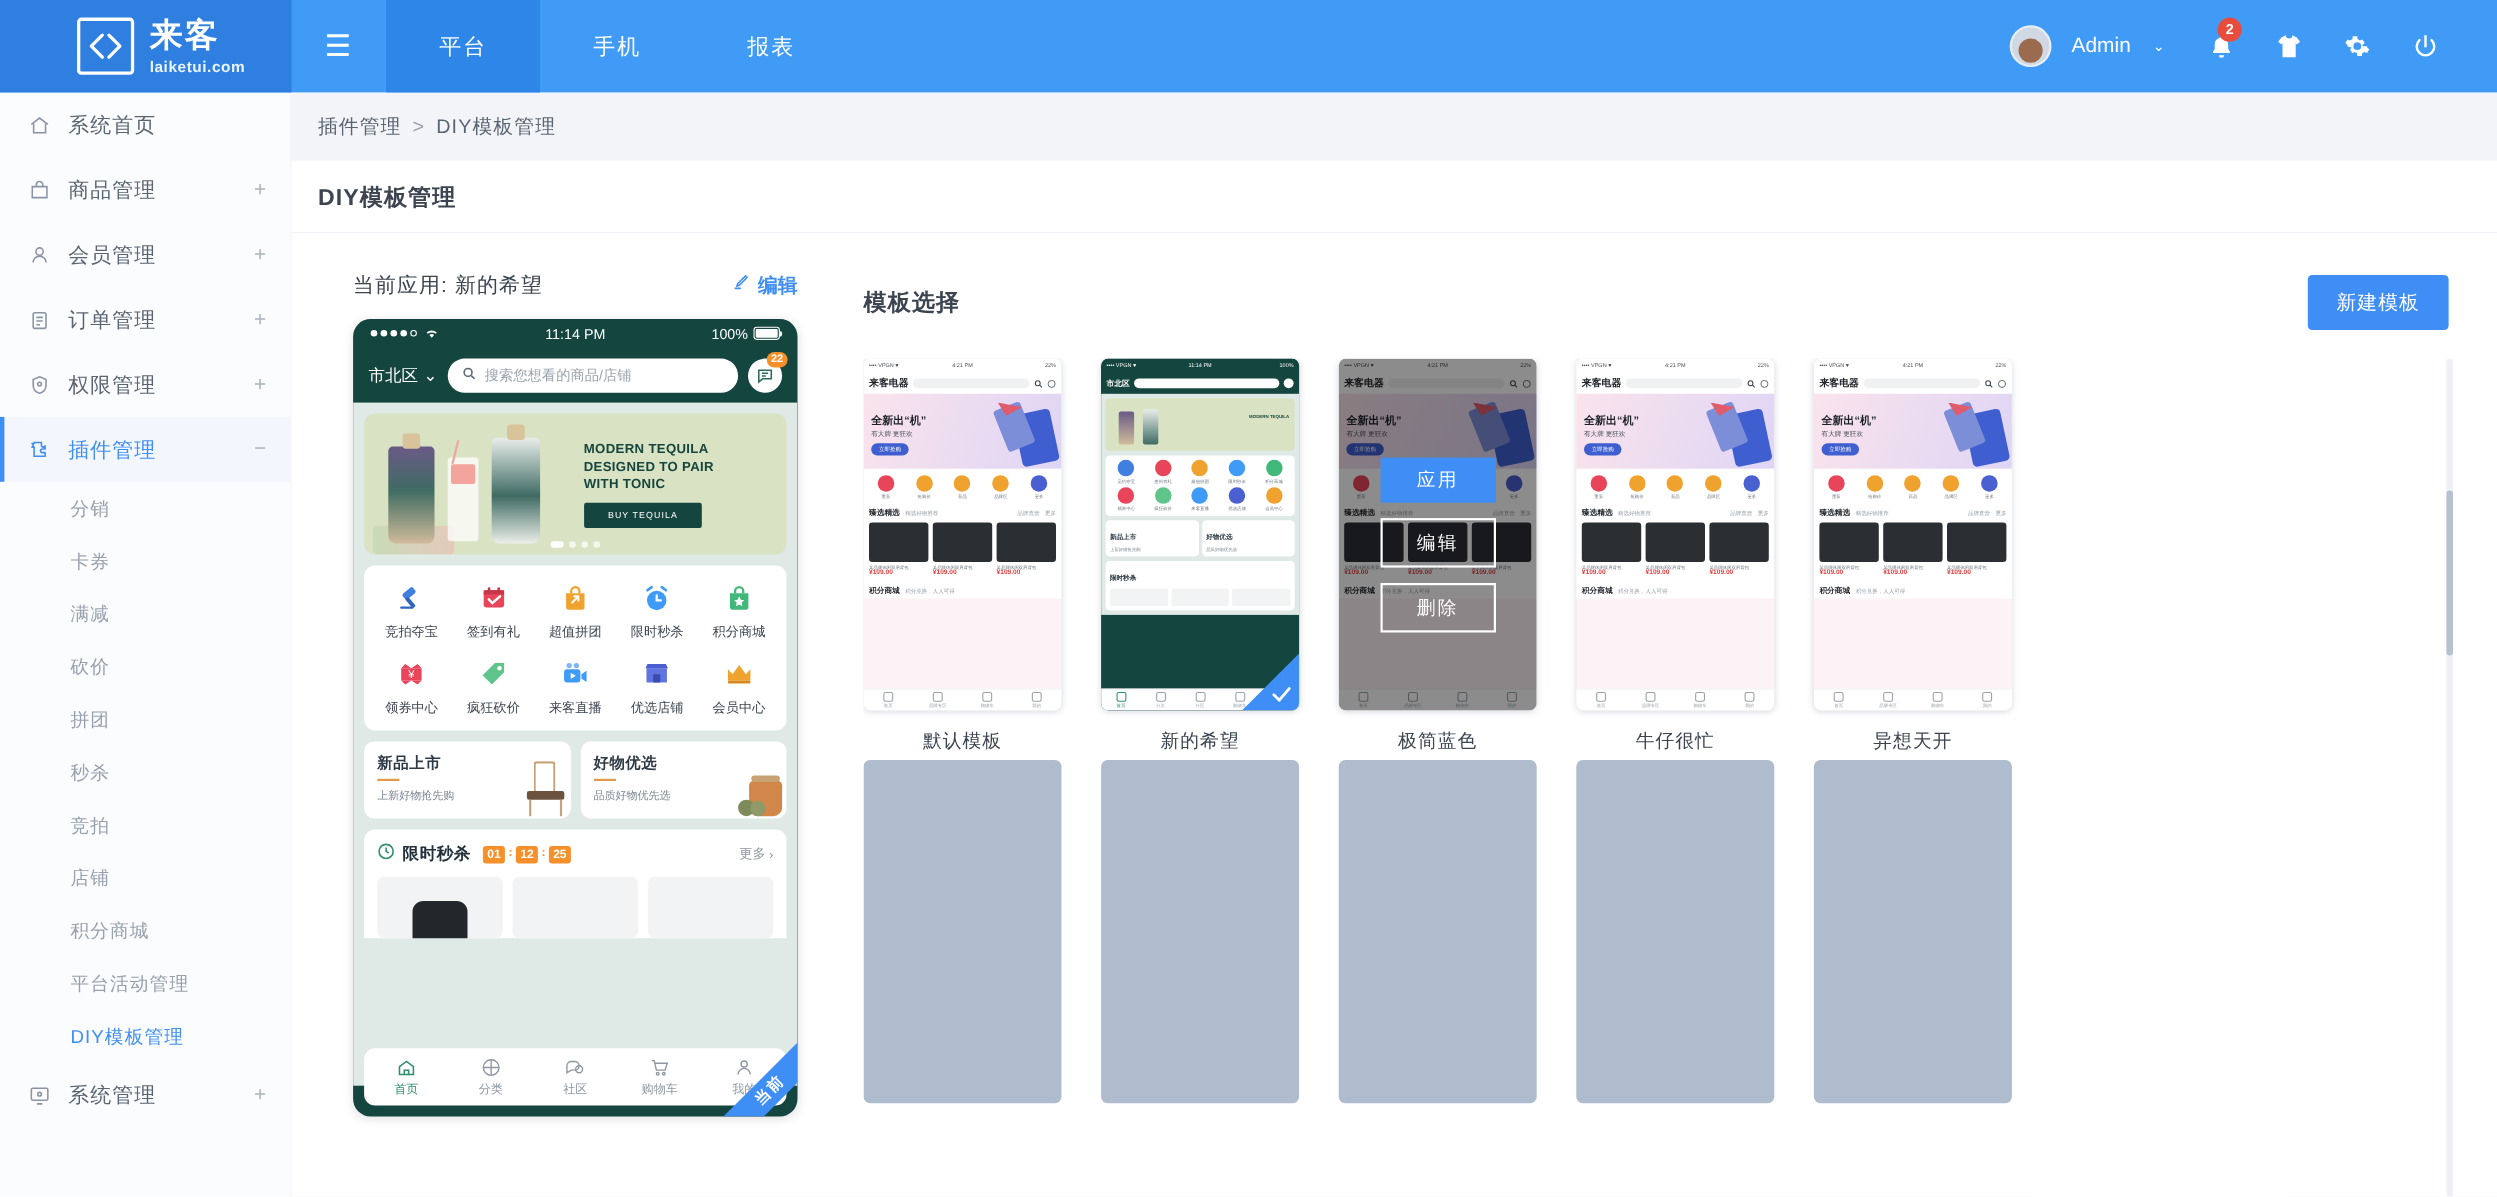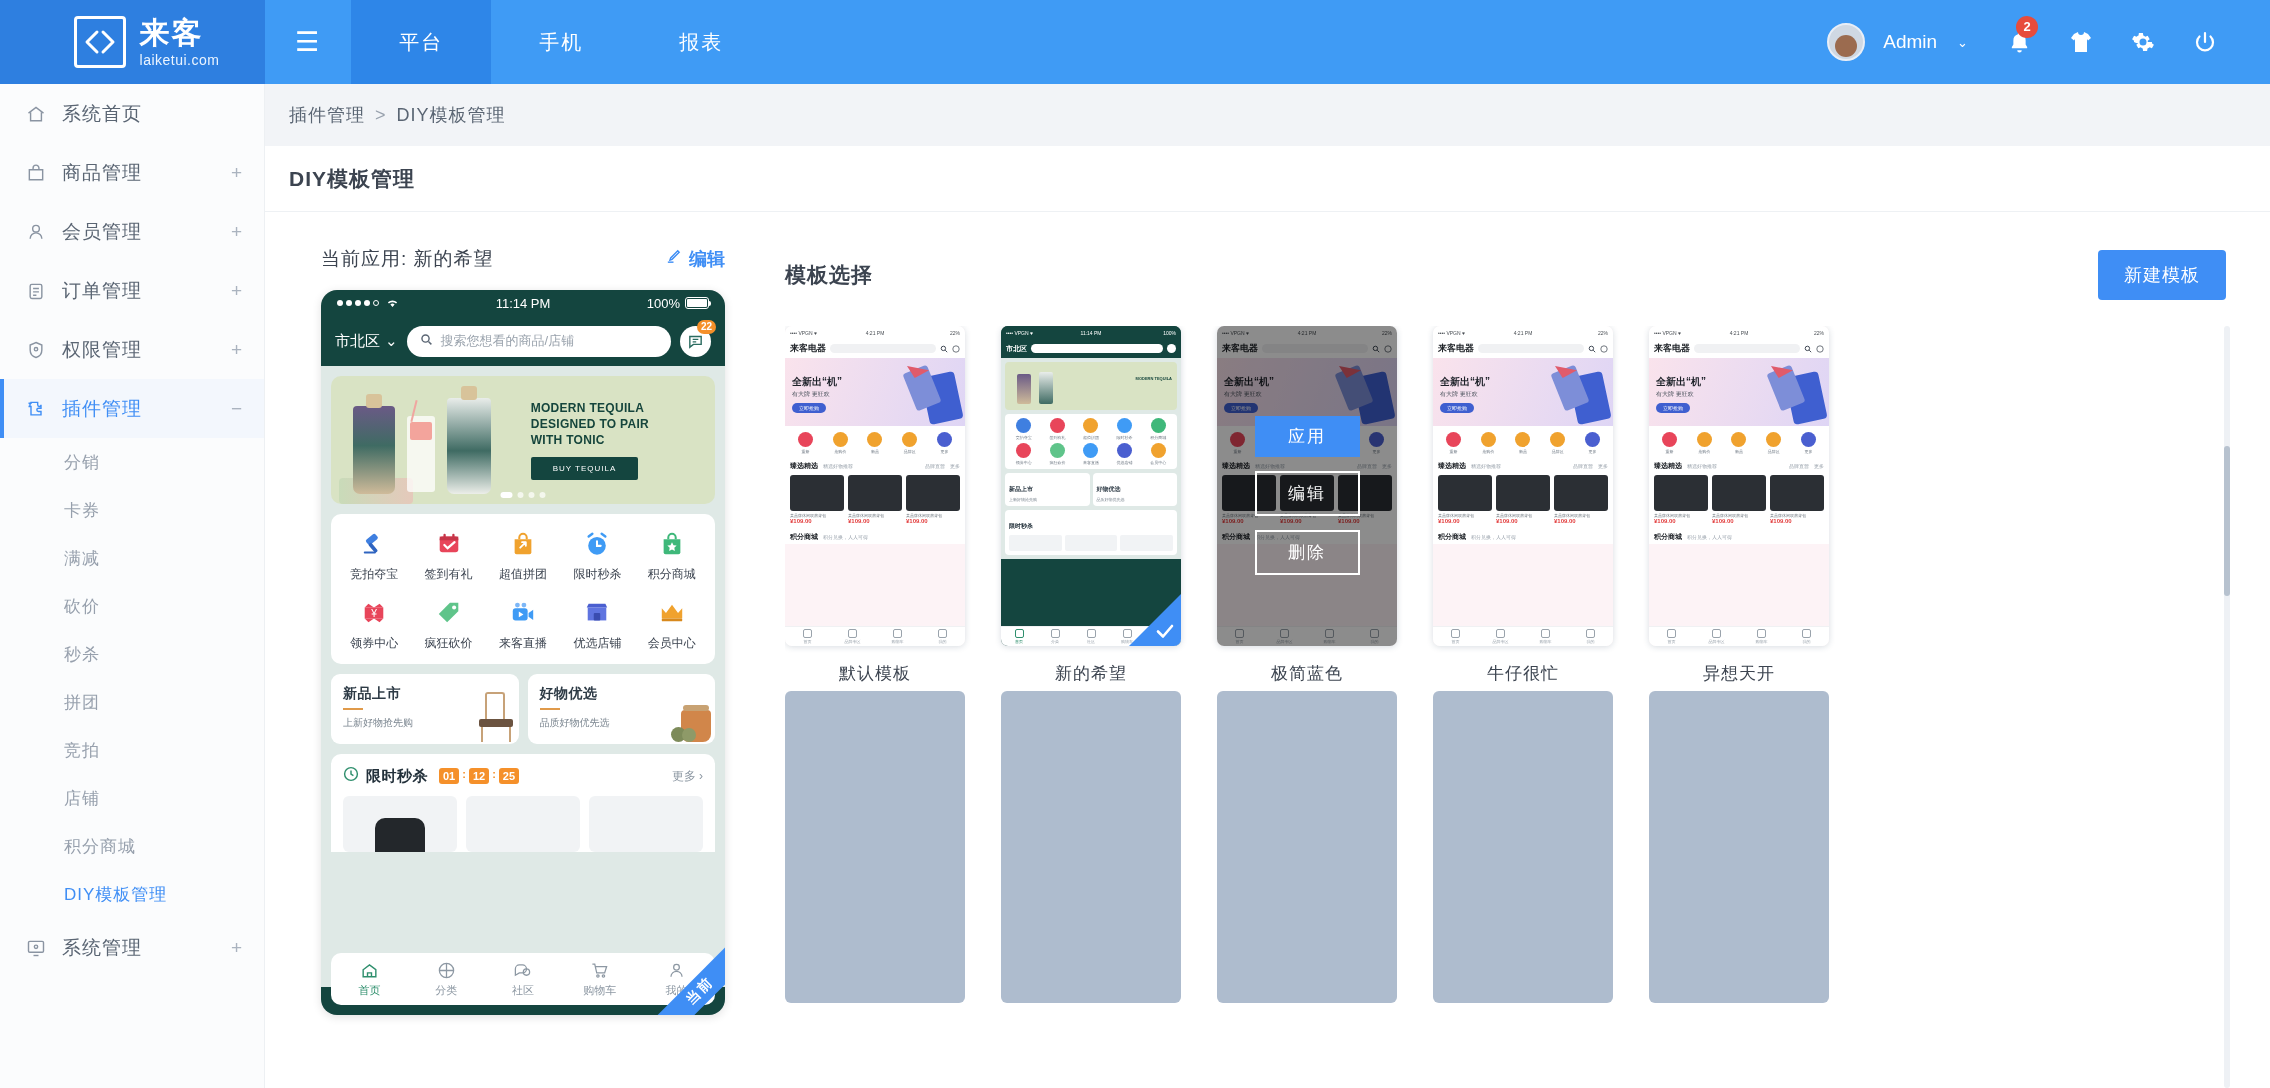--- a/index.html
+++ b/index.html
@@ -10,21 +10,21 @@
   }
   .app { position: relative; width: 2270px; height: 1088px; display: flex; flex-direction: column; }
 
   
   .header { height: 84px; background: #3f9bf5; display: flex; align-items: stretch; flex: 0 0 84px; position: relative; z-index: 30; }
   .logo-box { width: 265px; background: #2e7fe0; display: flex; align-items: center; padding-left: 28px; gap: 14px; justify-content: center; }
   .logo-mark { width: 52px; height: 52px; border: 3px solid #ffffff; border-radius: 4px; position: relative; flex: none; }
   .logo-mark svg { position: absolute; left: 50%; top: 50%; transform: translate(-50%,-50%); }
   .logo-text { display: flex; flex-direction: column; line-height: 1; }
   .logo-cn { color: #fff; font-size: 30px; font-weight: 600; letter-spacing: 2px; }
-  .logo-en { color: #eaf4ff; font-size: 14px; font-weight: 400; letter-spacing: .5px; margin-top: 5px; }
+  .logo-en { color: #eaf4ff; font-size: 14px; font-weight: 700; letter-spacing: .5px; margin-top: 5px; }
 
   .nav { display: flex; align-items: stretch; }
   .nav-item { display: flex; align-items: center; justify-content: center; color: #ffffff; font-size: 20px;
               padding: 0 48px; cursor: pointer; letter-spacing: 2px; }
   .nav-item.burger { font-size: 27px; padding: 0 30px; }
   .nav-item.active { background: #2e86e8; }
 
   .header-right { margin-left: auto; display: flex; align-items: center; padding-right: 34px; gap: 0; }
   .user-chip { display: flex; align-items: center; gap: 18px; padding: 0 20px; cursor: pointer; }
   .avatar { width: 38px; height: 38px; border-radius: 50%; background: #cfd8e3; border: 2px solid #e8eef7;
@@ -339,25 +339,26 @@
             </svg>
         </span>
         <span class="slabel">插件管理</span>
         <span class="expand">−</span>
       </div>
 
       <div class="sub-item">分销</div>
       <div class="sub-item">卡券</div>
       <div class="sub-item">满减</div>
       <div class="sub-item">砍价</div>
+      <div class="sub-item">拼团</div>
       <div class="sub-item">秒杀</div>
-      <div class="sub-item">拼团</div>
       <div class="sub-item">竞拍</div>
       <div class="sub-item">店铺</div>
       <div class="sub-item">积分商城</div>
+      <div class="sub-item">平台活动管理</div>
       <div class="sub-item active">DIY模板管理</div>
 
       <div class="side-item">
         <span class="sicon">
           <svg width="20" height="20" viewBox="0 0 24 24" fill="none" stroke="currentColor" stroke-width="1.7">
               <rect x="3" y="4" width="18" height="13" rx="1.5"></rect>
               <path d="M9 21h6"></path>
               <circle cx="12" cy="10.5" r="2"></circle>
             </svg>
         </span>

